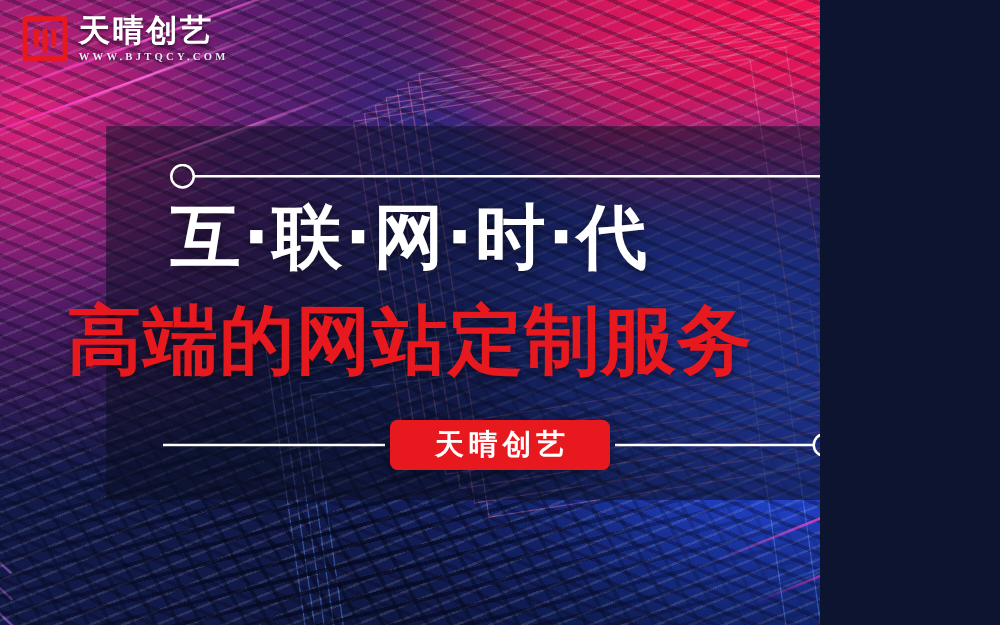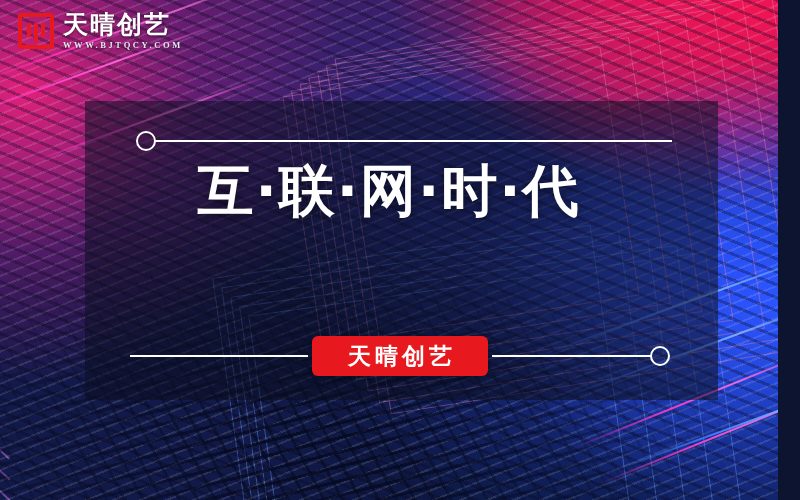--- a/index.html
+++ b/index.html
@@ -2,21 +2,21 @@
 <html><head>
 <meta charset="utf-8">
 <style>
   html, body {
     margin: 0;
     padding: 0;
     background: #0d1430;
   }
   #banner {
     position: relative;
-    width: 778px;
+    width: 656px;
     height: 500px;
     overflow: hidden;
     font-family: "DejaVu Sans", "Liberation Sans", sans-serif;
     background: #101b3e;
   }
 
   
   .bg-layer { position: absolute; inset: 0; }
 
   
@@ -295,18 +295,19 @@
   </div>
 
   <div class="rule rule-top"></div>
   <div class="ring ring-tl"></div>
   <div class="rule rule-bot-l"></div>
   <div class="rule rule-bot-r"></div>
   <div class="ring ring-br"></div>
 
   <div class="headline">互·联·网·时·代</div>
 
+  <div class="subhead">高端的网站定制服务</div>
 
   <div class="badge">
     <span class="badge-text">天晴创艺</span>
   </div>
 
 </div>
 
 </body></html>

